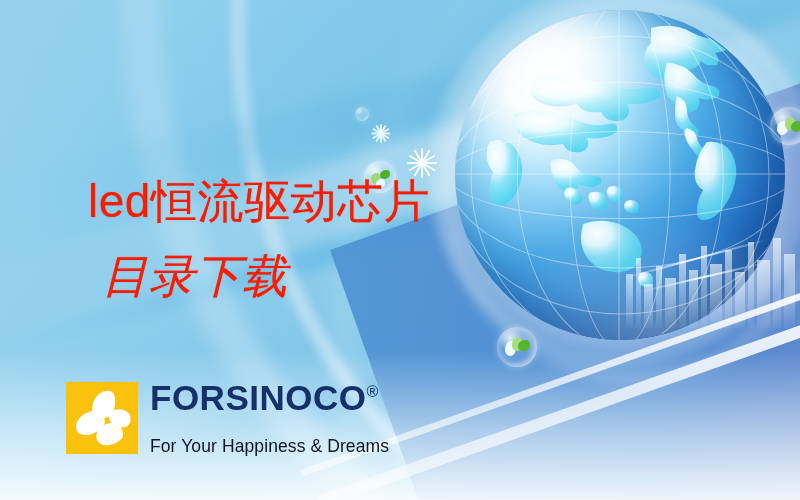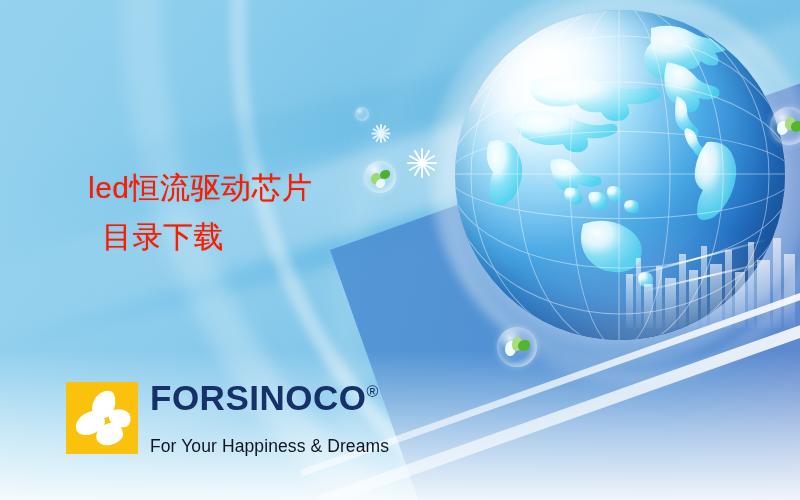--- a/index.html
+++ b/index.html
@@ -163,27 +163,27 @@
     overflow: hidden;
   }
   .bubble .leaf {
     position: absolute; border-radius: 60% 40% 55% 45%;
   }
 
   
   .headline {
     position: absolute; left: 88px; top: 164px;
     color: #f81c00;
-    font-size: 30px;
+    font-size: 46px;
     line-height: 1.62;
     letter-spacing: .5px;
     white-space: pre;
     text-shadow: 0 0 1px rgba(248,28,0,.5);
   }
-  .headline .l2 { display: block; padding-left: 14px; }
+  .headline .l2 { display: block; padding-left: 14px; font-style: italic; }
 
   
   .logo { position: absolute; left: 66px; top: 380px; display: flex; align-items: center; justify-content: flex-end; }
   .logo-mark {
     width: 72px; height: 72px; flex: 0 0 72px;
     background: #fbc20d;
     position: relative;
   }
   .petal {
     position: absolute; background: #ffffff;

